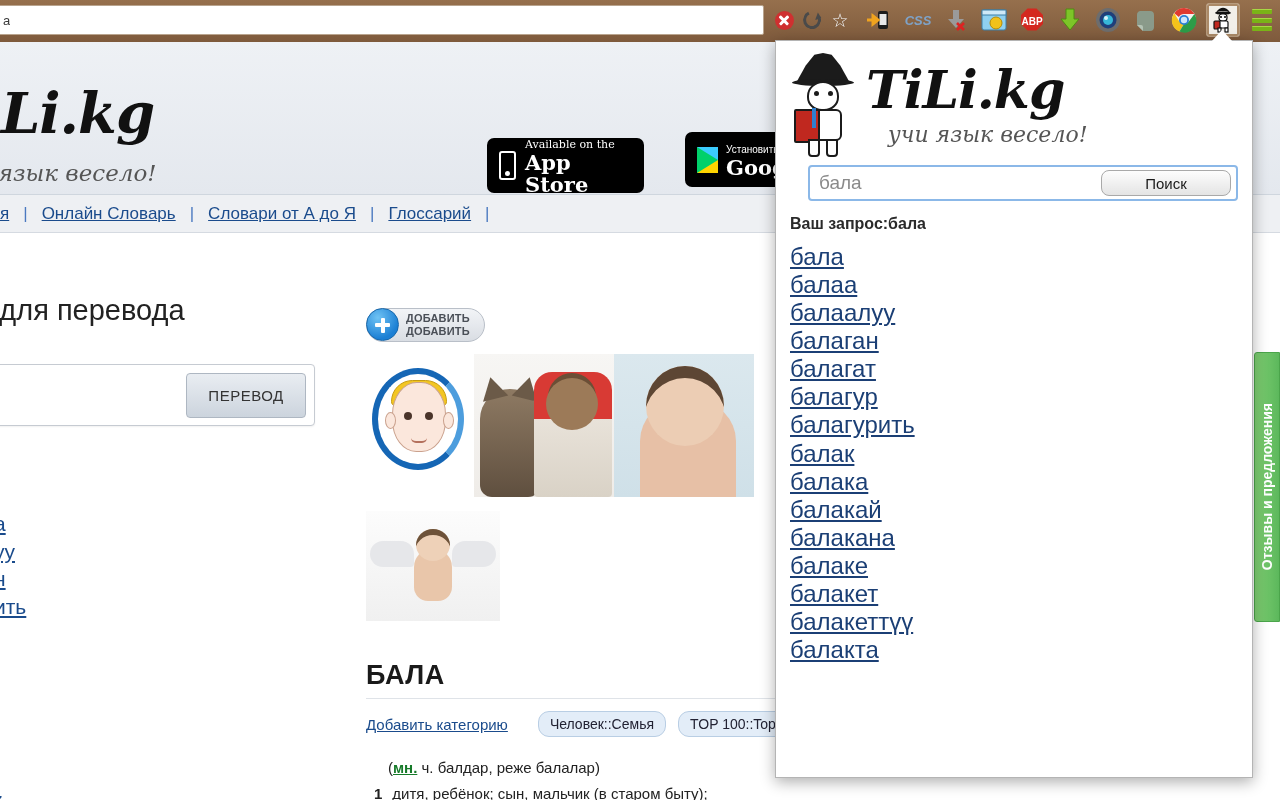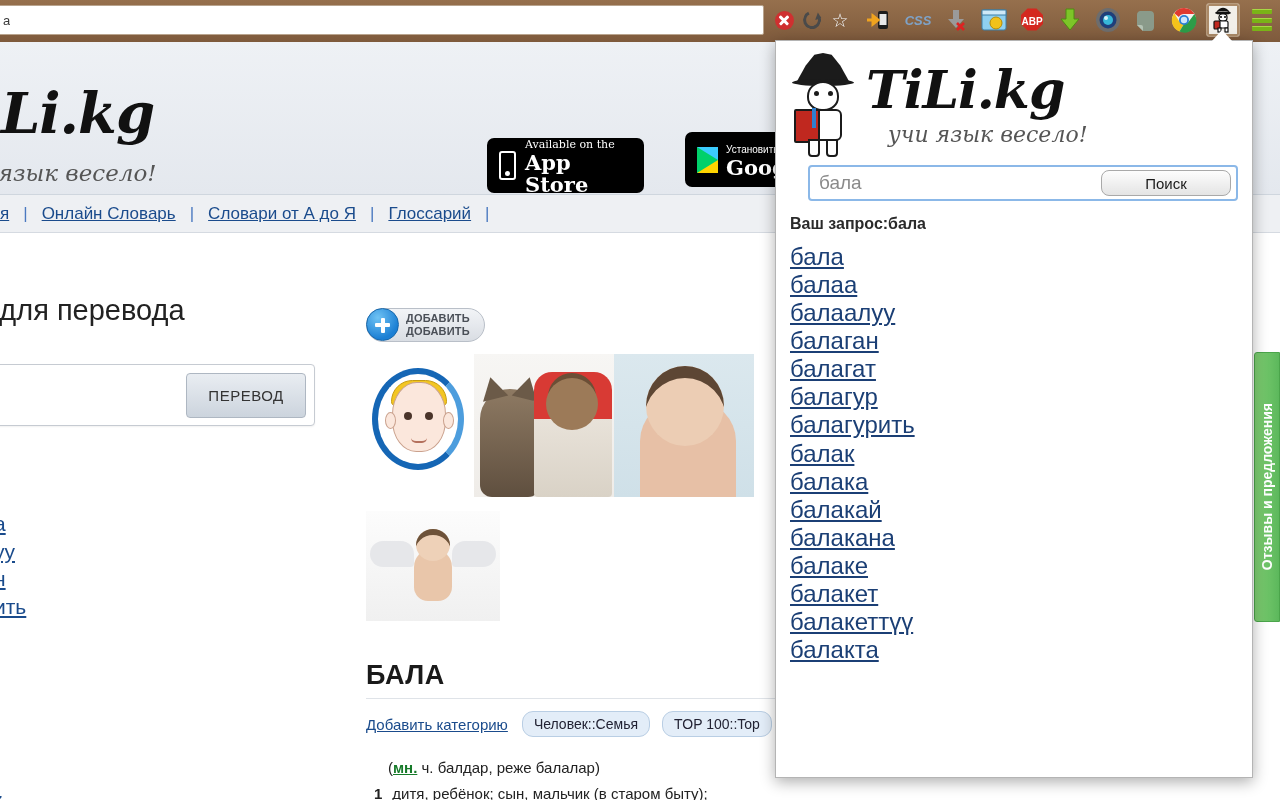--- a/index.html
+++ b/index.html
@@ -286,21 +286,21 @@
   
   #article { position: absolute; left: 366px; top: 618px; width: 700px; }
   #article-head {
     display: flex; align-items: baseline; justify-content: space-between;
     border-bottom: 1px solid #dfe3e8; padding-bottom: 7px;
   }
   #article-title { font-size: 27px; font-weight: bold; color: #1a1a1a; letter-spacing: .5px; }
   #article-author { font-size: 16px; color: #333; }
   #article-cats { display: flex; align-items: center; margin-top: 12px; }
   #add-category-link {
-    color: #1a4b8c; text-decoration: underline; font-size: 15px; margin-right: 14px;
+    color: #1a4b8c; text-decoration: underline; font-size: 15px; margin-right: 30px;
     white-space: nowrap;
   }
   .cat-chip {
     background: #e3edf8; border: 1px solid #b9cee4; border-radius: 11px;
     padding: 4px 11px; font-size: 14px; color: #223; margin-right: 12px;
     white-space: nowrap;
   }
   #article-plural {
     margin-top: 22px; margin-left: 22px; font-size: 15px; color: #222;
   }

